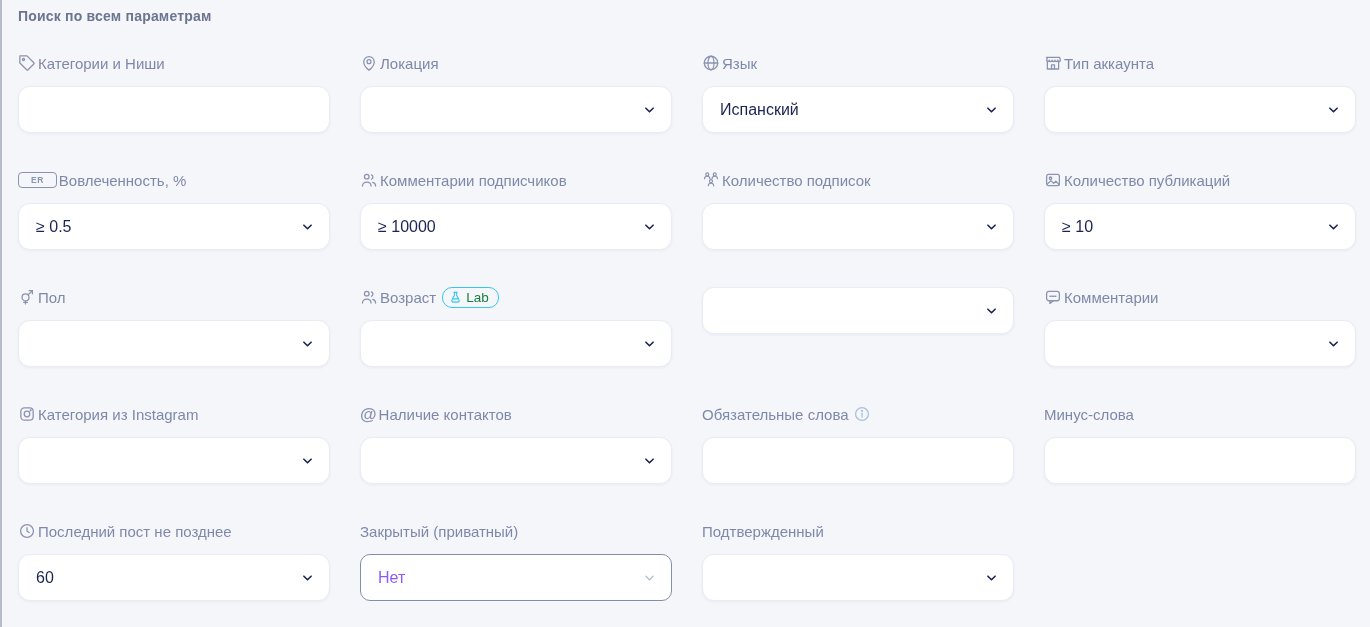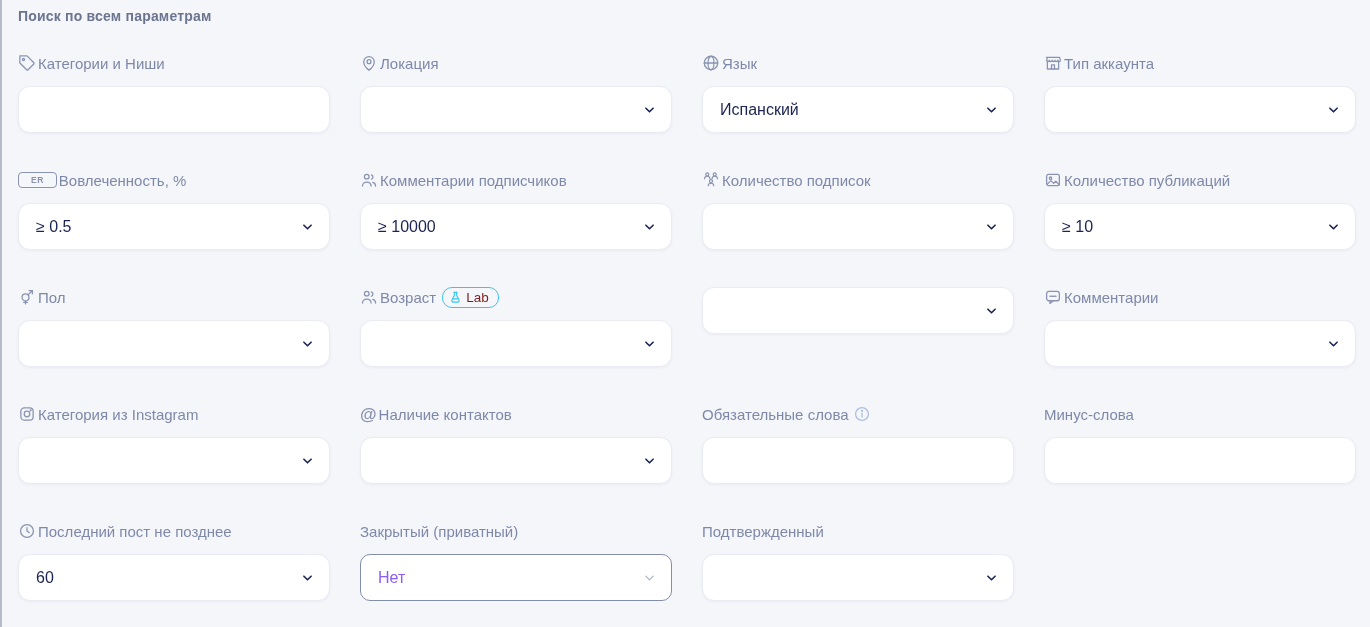--- a/index.html
+++ b/index.html
@@ -28,21 +28,21 @@
   }
   .label-row svg { flex:0 0 auto; display:block; }
   .at-glyph { font-size:17px; font-weight:bold; color:#8a94b0; line-height:1; }
   .er-badge {
     display:inline-flex; align-items:center; justify-content:center;
     border:1.6px solid #8a94b0; border-radius:4px; color:#8a94b0;
     font-size:8.5px; font-weight:bold; padding:2px 12px; letter-spacing:.5px;
   }
   .lab-badge {
     display:inline-flex; align-items:center; gap:4px;
-    border:1px solid #35c7f2; color:#7f1d1d;
+    border:1px solid #35c7f2; color:#15803d;
     border-radius:10px; padding:2px 9px 2px 6px;
     font-size:13.5px; margin-left:4px;
   }
   .control {
     position:relative; height:47px; width:100%;
     background:#ffffff; border:1px solid #e9ecf4; border-radius:12px;
     display:flex; align-items:center; padding:0 38px 0 17px;
     box-shadow:0 1px 3px rgba(30,42,94,0.05);
     cursor:pointer;
   }

